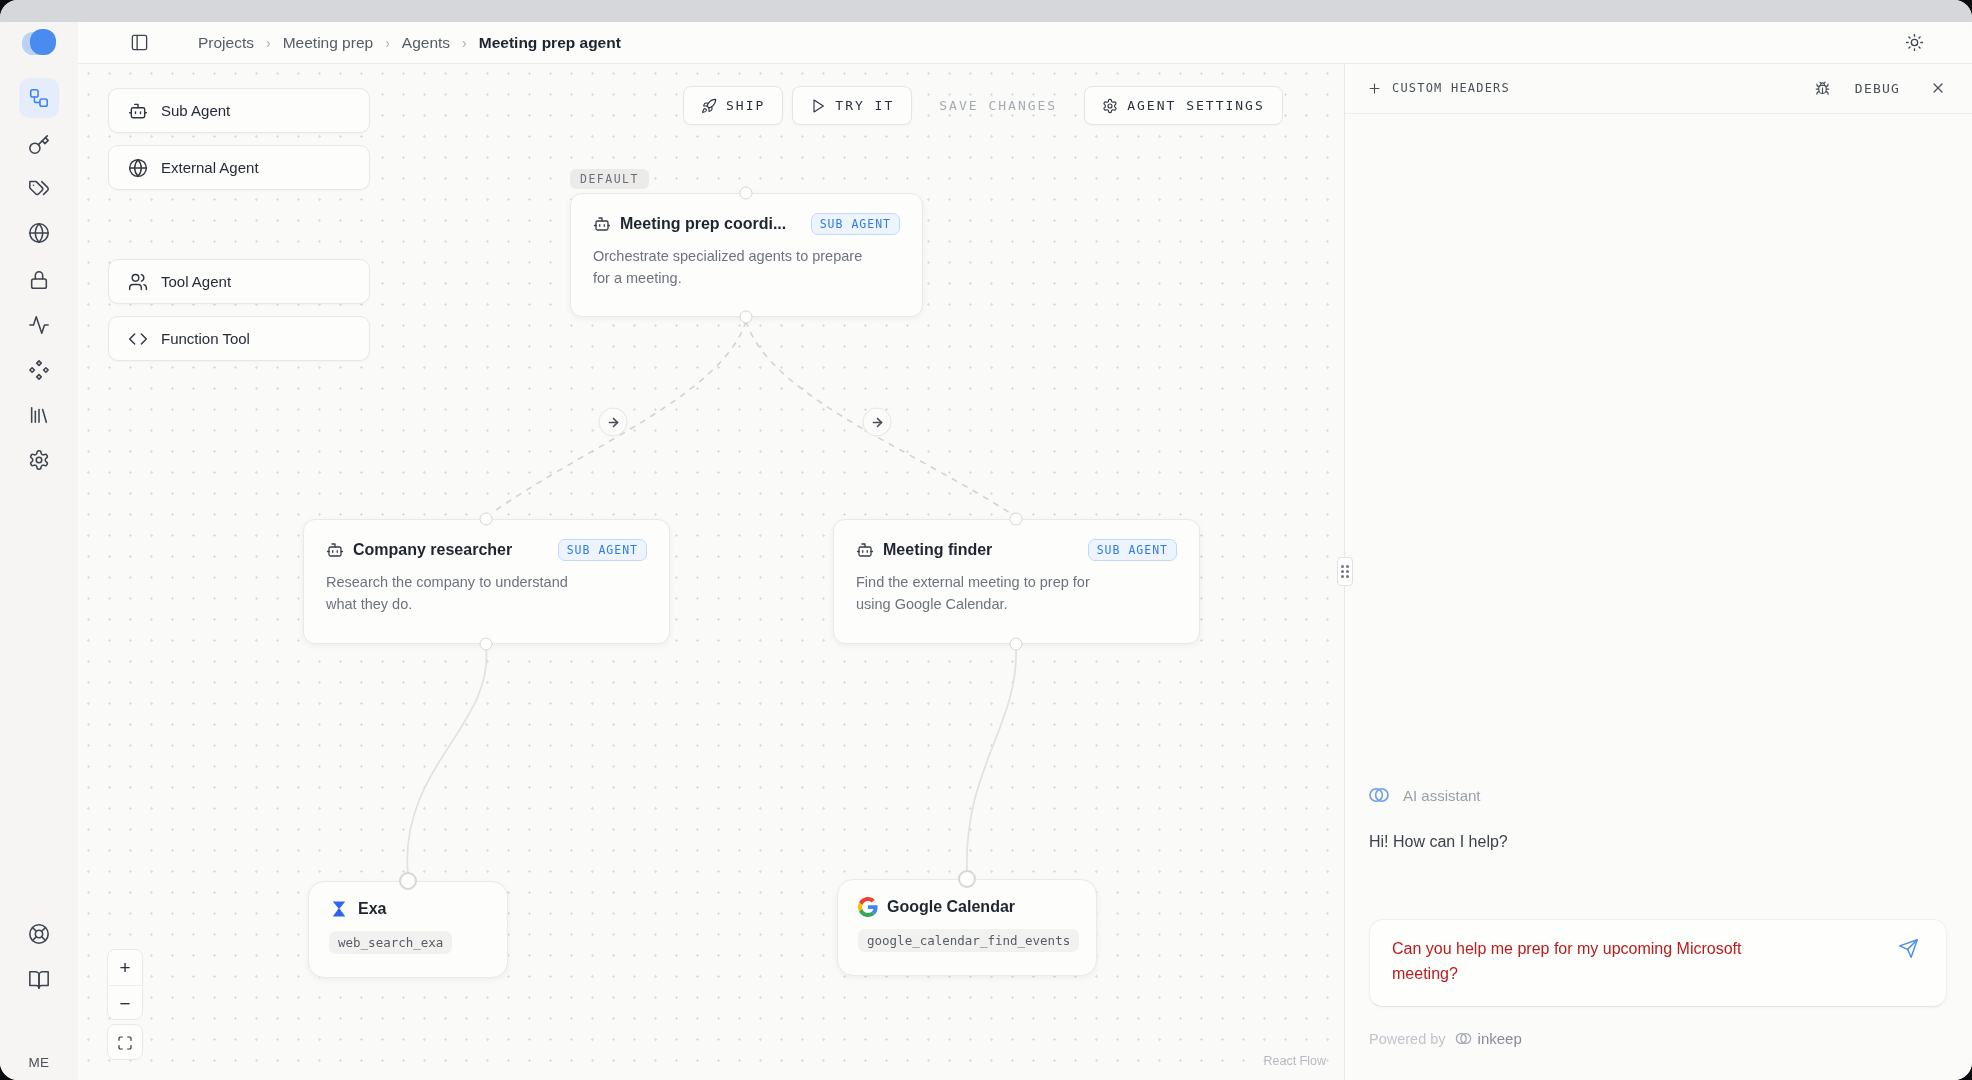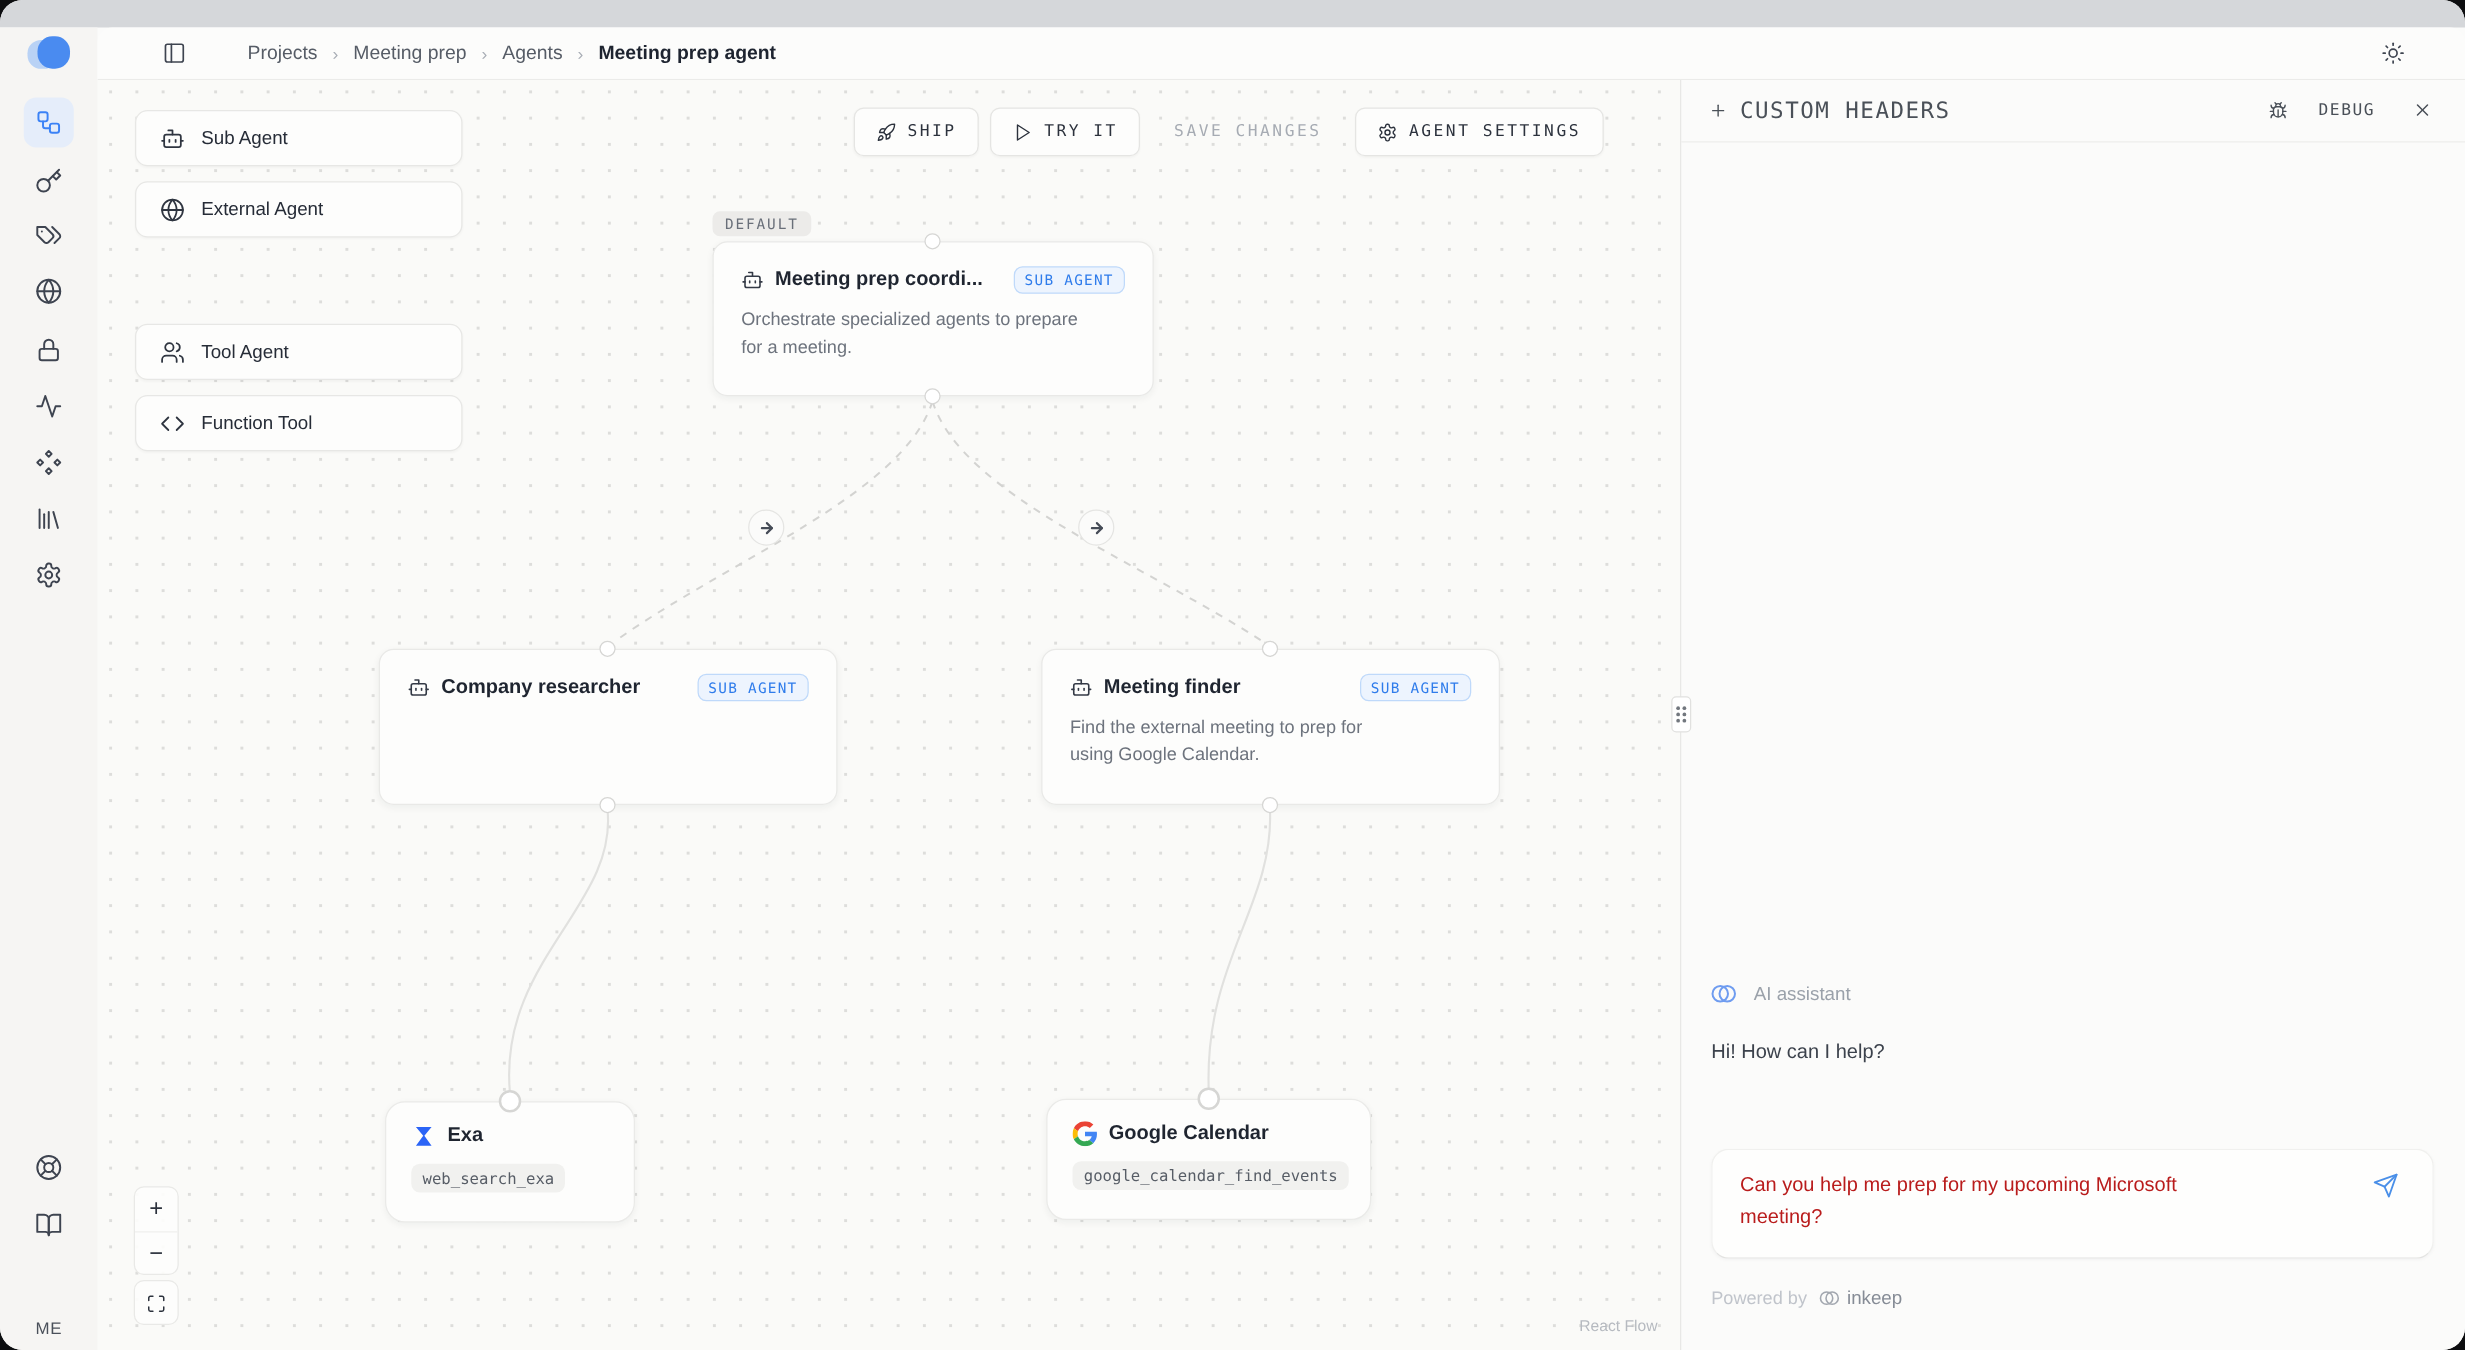--- a/index.html
+++ b/index.html
@@ -107,21 +107,21 @@
   .grip{position:absolute;left:1337px;top:557px;width:14px;height:27px;background:#fff;
         border:1px solid #e1e1df;border-radius:4px;z-index:8;display:flex;align-items:center;
         justify-content:center;cursor:col-resize;}
   .grip .dots{display:grid;grid-template-columns:repeat(2,3px);grid-auto-rows:3px;gap:2px;}
   .grip .dots i{background:#72777e;border-radius:50%;}
 
   
   .rpanel{position:absolute;left:1344px;top:63px;right:0;bottom:0;background:#fbfbfa;
           border-left:1px solid #e8e8e6;}
   .rp-head{height:50px;display:flex;align-items:center;padding:0 22px;border-bottom:1px solid #eeeeec;}
-  .rp-add{display:flex;align-items:center;gap:10px;color:#4a5058;font-size:18px;
+  .rp-add{display:flex;align-items:center;gap:10px;color:#4a5058;font-size:12px;
           letter-spacing:1.2px;cursor:pointer;justify-content:space-between;}
   .rp-add svg,.rp-debug svg{width:15px;height:15px;fill:none;stroke:#4a5058;stroke-width:1.8;
           stroke-linecap:round;stroke-linejoin:round;}
   .rp-debug{margin-left:auto;display:flex;align-items:center;gap:25px;color:#4a5058;
             font-size:13px;letter-spacing:1.2px;cursor:pointer;}
   .rp-close{margin-left:26px;width:24px;height:24px;display:flex;align-items:center;
             justify-content:center;cursor:pointer;}
   .rp-close svg{width:16px;height:16px;fill:none;stroke:#4a5058;stroke-width:1.8;stroke-linecap:round;}
   .assist-row{position:absolute;left:22px;top:720px;display:flex;align-items:center;gap:12px;}
   .assist-row svg{width:24px;height:24px;fill:none;stroke:#6f9cf0;stroke-width:1.6;}
@@ -373,20 +373,21 @@
             <path d="M12 8V4H8"></path>
             <rect x="4" y="8" width="16" height="12" rx="2"></rect>
             <path d="M2 14h2"></path>
             <path d="M20 14h2"></path>
             <path d="M15 13v2"></path>
             <path d="M9 13v2"></path>
           </svg>
         <span class="node-title">Company researcher</span>
         <span class="badge mono">SUB AGENT</span>
       </div>
+      <div class="node-desc">Research the company to understand what they do.</div>
     </div>
     <div class="handle" style="left:408px;top:456px"></div>
     <div class="handle" style="left:408px;top:581px"></div>
 
     <div class="node" style="left:755px;top:456px;width:367px;height:125px">
       <div class="node-head">
         <svg class="bot" viewBox="0 0 24 24">
             <path d="M12 8V4H8"></path>
             <rect x="4" y="8" width="16" height="12" rx="2"></rect>
             <path d="M2 14h2"></path>

